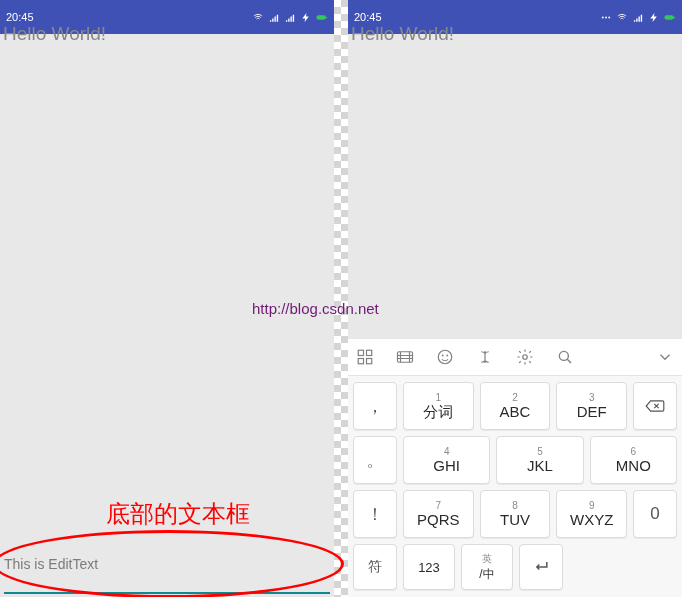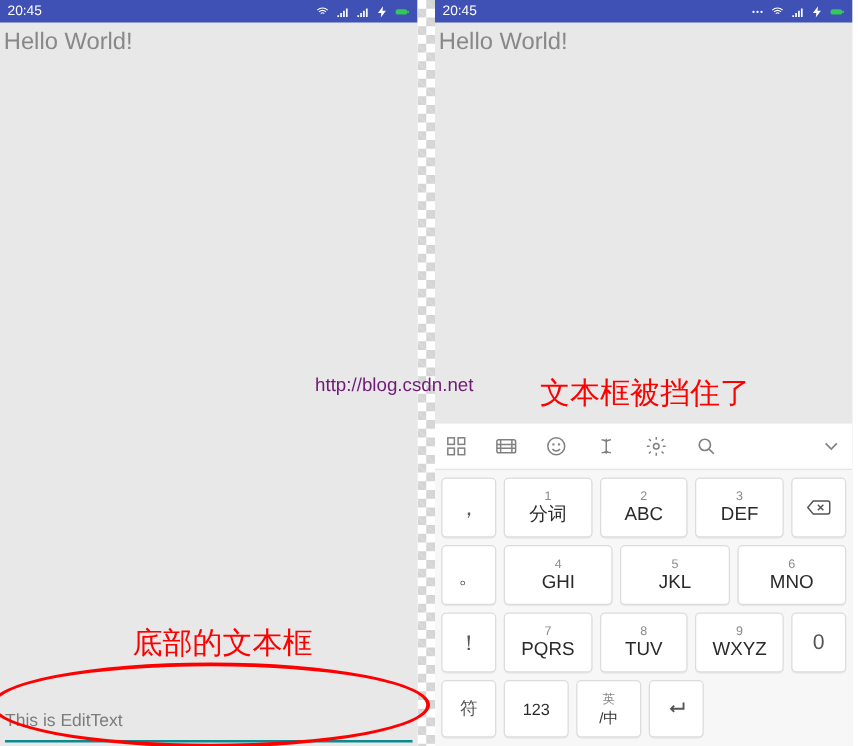--- a/index.html
+++ b/index.html
@@ -5,28 +5,28 @@
   html,body{margin:0;padding:0;font-family:Arial,"Microsoft YaHei",sans-serif;background:#fff}
   .stage{position:relative;width:686px;height:597px;background:#fff}
   .checker{position:absolute;left:334px;top:0;width:14px;height:597px;
     background-image:
       linear-gradient(45deg,#d5d5d5 25%,transparent 25%,transparent 75%,#d5d5d5 75%),
       linear-gradient(45deg,#d5d5d5 25%,transparent 25%,transparent 75%,#d5d5d5 75%);
     background-size:14px 14px;background-position:0 0,7px 7px;background-color:#fff}
   .phone{position:absolute;top:0;width:334px;height:597px;background:#e8e8e8;overflow:hidden}
   .left{left:0}
   .right{left:348px}
-  .status{height:18px;background:#3f51b5;color:#fff;font-size:11px;display:flex;
+  .status{height:34px;background:#3f51b5;color:#fff;font-size:11px;display:flex;
     align-items:center;justify-content:space-between;padding:0 6px}
   .status .icons{display:flex;gap:4px;align-items:center}
   .status svg{width:12px;height:11px}
   .hello{position:absolute;left:3px;top:23px;font-size:19px;color:#888}
   .edit-wrap{position:absolute;left:0;right:0;bottom:0;padding:0 4px 3px 4px}
   .edit{border:none;border-bottom:2px solid #0b8a8f;background:transparent;width:100%;
-    font-size:14px;color:#7c7c7c;padding:4px 0 8px 0;outline:none}
+    font-size:14px;color:#7c7c7c;padding:4px 0 20px 0;outline:none}
   .annot{position:absolute;color:#ff0000;font-size:24px;font-family:"Microsoft YaHei","SimSun",sans-serif;pointer-events:none}
   .annot.a1{left:106px;top:498px}
   .annot.a2{left:432px;top:298px}
   .ellipse{position:absolute;left:-7px;top:530px;width:345px;height:62px;border:3px solid #ff0000;
     border-radius:50%;pointer-events:none}
   .wm{position:absolute;left:252px;top:300px;color:#701a75;font-size:15px;pointer-events:none;font-family:Arial}
   
   .ime{position:absolute;left:0;right:0;bottom:0;background:#f7f7f7}
   .ime-tool{height:36px;background:#fff;display:flex;align-items:center;padding:0 8px;gap:22px;
     border-bottom:1px solid #e4e4e4}
@@ -222,15 +222,14 @@
                 <path d="M19 6v6H7M10 9l-3 3 3 3"></path>
               </svg>
           </div>
         </div>
       </div>
     </div>
   </div>
 
   <div class="wm">http://blog.csdn.net</div>
   <div class="annot a1">底部的文本框</div>
-  <div class="annot a2">文本框被挡住了</div>
   <div class="ellipse"></div>
 </div>
 
 </body></html>

